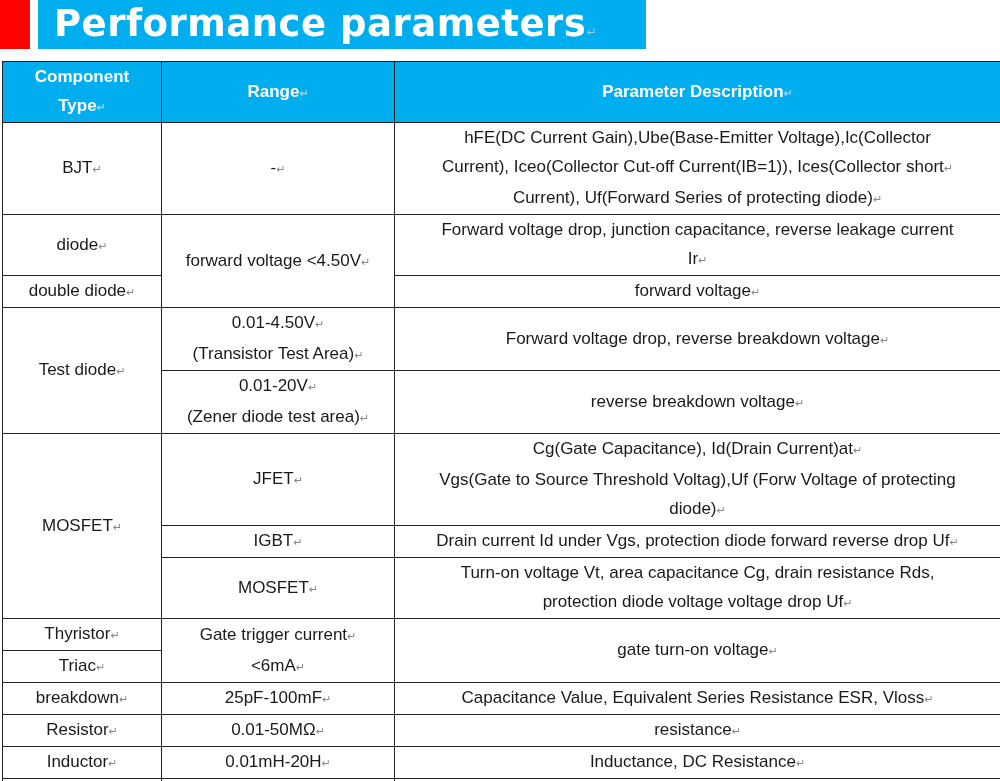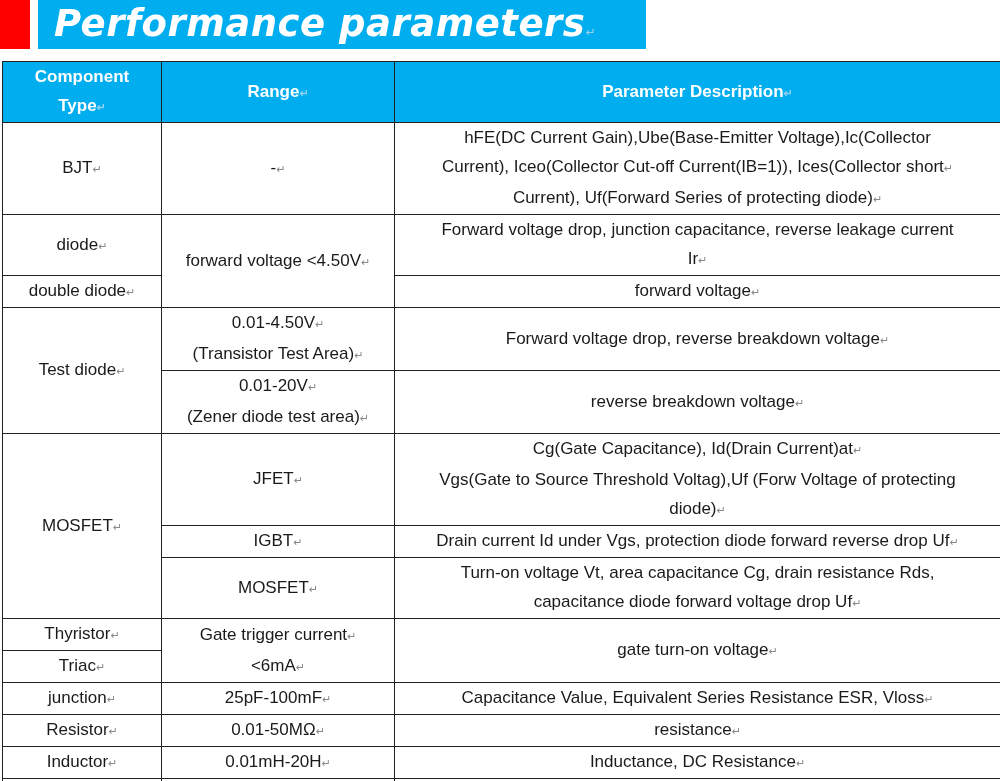--- a/index.html
+++ b/index.html
@@ -1,19 +1,19 @@
 <!DOCTYPE html>
 <html><head>
 <meta charset="utf-8">
 <style>
   html, body { margin: 0; padding: 0; background: #ffffff; }
   body { width: 1000px; height: 781px; overflow: hidden; position: relative; font-family: "Liberation Sans", sans-serif; }
   .red-block { position: absolute; left: 0; top: 0; width: 30px; height: 49px; background: #ff0000; }
   .title-banner { position: absolute; left: 38px; top: 0; width: 608px; height: 49px; background: #00adef; color: #ffffff;
-    font-family: "DejaVu Sans", sans-serif; font-weight: bold; font-size: 37px; line-height: 47px; padding-left: 16px; box-sizing: border-box; letter-spacing: 0.5px; white-space: nowrap; font-style: italic; }
+    font-family: "DejaVu Sans", sans-serif; font-weight: bold; font-size: 37px; line-height: 47px; padding-left: 16px; box-sizing: border-box; letter-spacing: 0.5px; white-space: nowrap; }
   .title-banner .mark { color: #9ecfe8; font-size: 12px; font-weight: normal; }
   table { position: absolute; left: 2px; top: 61px; width: 998px; border-collapse: collapse; table-layout: fixed; }
   td, th { border: 1.5px solid #222; text-align: center; vertical-align: middle; font-size: 17px; color: #1a1a1a; padding: 0 4px; line-height: 29px; }
   th { background: #00adef; color: #ffffff; font-weight: bold; font-size: 17px; line-height: 29px; }
   .mark { color: #888; font-size: 11px; }
   th .mark { color: #8fd0f0; }
   col.c1 { width: 159px; } col.c2 { width: 233px; } col.c3 { width: 606px; }
 </style>
 </head>
 <body>
@@ -64,34 +64,34 @@
     <td rowspan="3"><span>MOSFET</span><span class="mark">↵</span></td>
     <td><span>JFET</span><span class="mark">↵</span></td>
     <td><span>Cg(Gate Capacitance), Id(Drain Current)at</span><span class="mark">↵</span><br><span>Vgs(Gate to Source Threshold Voltag),Uf (Forw Voltage of protecting</span><br><span>diode)</span><span class="mark">↵</span></td>
   </tr>
   <tr style="height:30px">
     <td><span>IGBT</span><span class="mark">↵</span></td>
     <td style="white-space:nowrap"><span>Drain current Id under Vgs, protection diode forward reverse drop Uf</span><span class="mark">↵</span></td>
   </tr>
   <tr style="height:60px">
     <td><span>MOSFET</span><span class="mark">↵</span></td>
-    <td><span>Turn-on voltage Vt, area capacitance Cg, drain resistance Rds,</span><br><span>capacitance diode forward voltage drop Uf</span><span class="mark">↵</span></td>
+    <td><span>Turn-on voltage Vt, area capacitance Cg, drain resistance Rds,</span><br><span>protection diode voltage voltage drop Uf</span><span class="mark">↵</span></td>
   </tr>
 
   <tr style="height:32px">
     <td><span>Thyristor</span><span class="mark">↵</span></td>
     <td rowspan="2"><span>Gate trigger current</span><span class="mark">↵</span><br><span>&lt;6mA</span><span class="mark">↵</span></td>
     <td rowspan="2"><span>gate turn-on voltage</span><span class="mark">↵</span></td>
   </tr>
   <tr style="height:31px">
     <td><span>Triac</span><span class="mark">↵</span></td>
   </tr>
 
   <tr style="height:30px">
-    <td><span>junction</span><span class="mark">↵</span></td>
+    <td><span>breakdown</span><span class="mark">↵</span></td>
     <td><span>25pF-100mF</span><span class="mark">↵</span></td>
     <td><span>Capacitance Value, Equivalent Series Resistance ESR, Vloss</span><span class="mark">↵</span></td>
   </tr>
   <tr style="height:31px">
     <td><span>Resistor</span><span class="mark">↵</span></td>
     <td><span>0.01-50MΩ</span><span class="mark">↵</span></td>
     <td><span>resistance</span><span class="mark">↵</span></td>
   </tr>
   <tr style="height:30px">
     <td><span>Inductor</span><span class="mark">↵</span></td>

